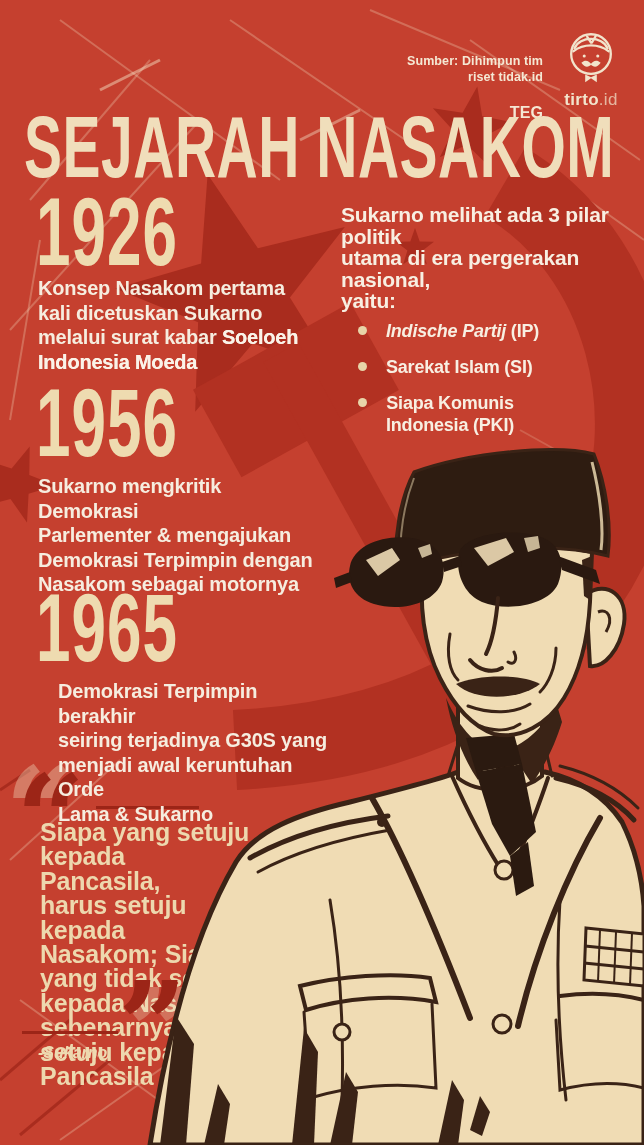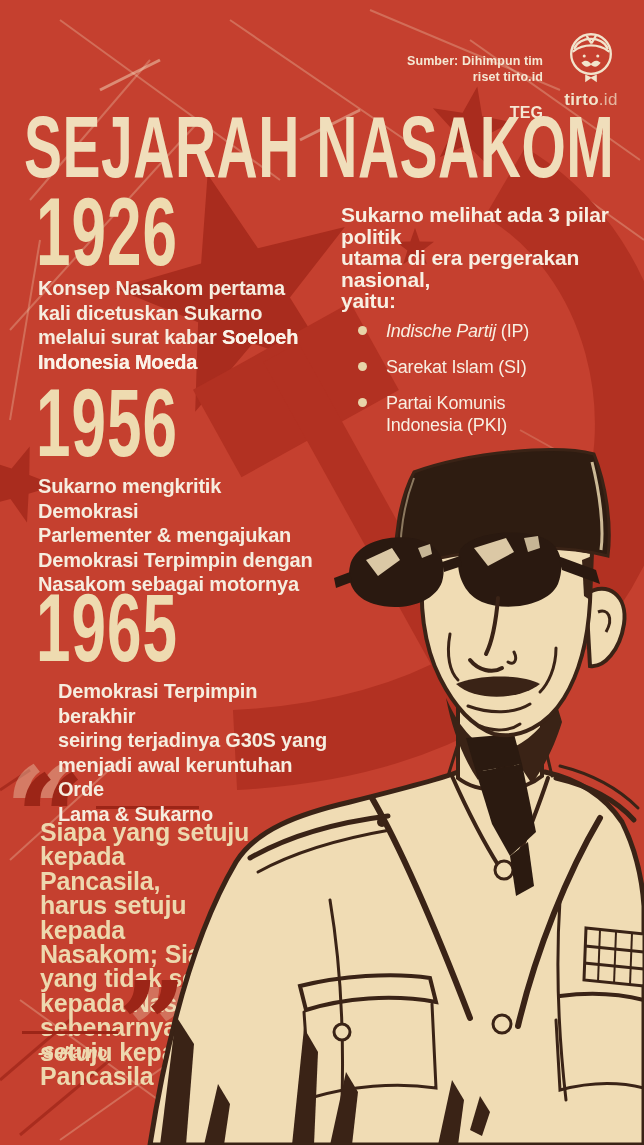--- a/index.html
+++ b/index.html
@@ -56,21 +56,21 @@
   .xbold { font-weight:700; color:#faf3e8; text-shadow:0 0 .5px #faf3e8; }
 
   .pillars { position:absolute; left:341px; top:204px; width:282px; z-index:3; color:#f8efe2; }
   .pillars .intro {
     font-size:21px; font-weight:700; line-height:21.5px;
     letter-spacing:-0.2px; white-space:pre-line;
   }
   .bullets { margin-top:8px; padding-left:17px; }
   .bullet-row { display:flex; gap:19px; margin-bottom:14px; }
   .bullet-dot { width:9px; height:9px; border-radius:50%; background:#e8d4a8; margin-top:6px; flex:none; }
-  .bullet-text { font-size:18px; font-weight:400; line-height:22px; letter-spacing:-0.2px; white-space:pre-line; }
+  .bullet-text { font-size:18px; font-weight:700; line-height:22px; letter-spacing:-0.2px; white-space:pre-line;text-align:center; }
   .bullet-text .it { font-style:italic; }
 
   
   .qmark {
     position:absolute; z-index:1; line-height:1;
     font-family:"DejaVu Serif", serif; font-weight:bold;
     font-size:120px; color:#9c2517;
   }
   #quote-open  { left:16px;  top:759px; text-shadow:-11px -8px 0 rgba(240,222,190,.38); }
   #quote-close { left:118px; top:966px; text-shadow:9px 7px 0 rgba(240,222,190,.32); }
@@ -220,21 +220,21 @@
       <path d="M468 706 C490 714 514 714 530 704" stroke-width="3"></path>
       <path d="M480 726 C494 732 510 731 520 724" stroke-width="3"></path>
       <path d="M450 634 C446 656 450 672 458 680" stroke-width="3"></path>
       <path d="M556 648 C556 668 548 684 540 692" stroke-width="3"></path>
     </g>
   </g>
 </svg>
 
 <div class="source">
   <div>Sumber: Dihimpun tim
-riset tirto.id</div>
+riset tidak.id</div>
   <div class="credit">TEG</div>
 </div>
 
 <div class="logo">
   <svg width="58" height="62" viewBox="0 0 60 64" stroke="#f2e4cc" fill="none" stroke-width="2.4" stroke-linecap="round">
     <circle cx="30" cy="29" r="20.5"></circle>
     <path d="M13 23 C18 10 42 10 47 23"></path>
     <path d="M12 26 C22 18 38 18 48 26"></path>
     <path d="M26 11 L30 17 M35 10 L31 17"></path>
     <circle cx="23" cy="31" r="1.6" fill="#f2e4cc" stroke="none"></circle>
@@ -275,19 +275,19 @@
     <div class="bullet-row">
       <span class="bullet-dot"></span>
       <span class="bullet-text"><span class="it">Indische Partij</span><span> (IP)</span></span>
     </div>
     <div class="bullet-row">
       <span class="bullet-dot"></span>
       <span class="bullet-text"><span class="it"></span><span>Sarekat Islam (SI)</span></span>
     </div>
     <div class="bullet-row">
       <span class="bullet-dot"></span>
-      <span class="bullet-text"><span class="it"></span><span>Partai Komunis
+      <span class="bullet-text"><span class="it"></span><span>Siapa Komunis
 Indonesia (PKI)</span></span>
     </div>
   </div>
 </div>
 
 <div class="attribution">-Sukarno</div>
 
 </body></html>

